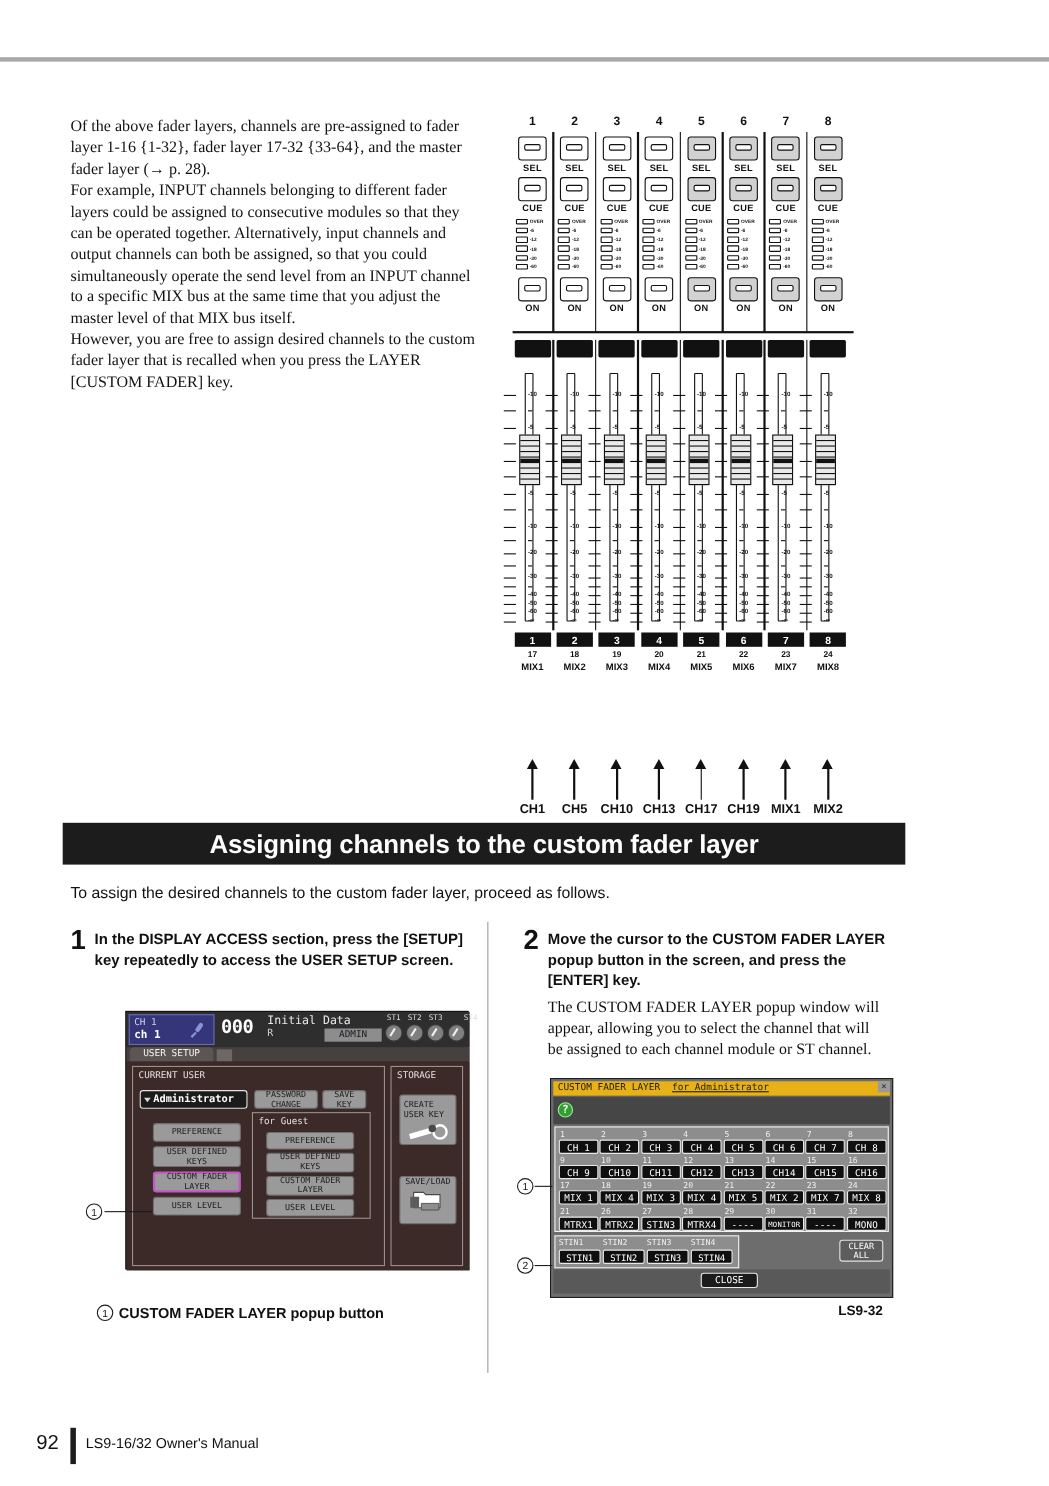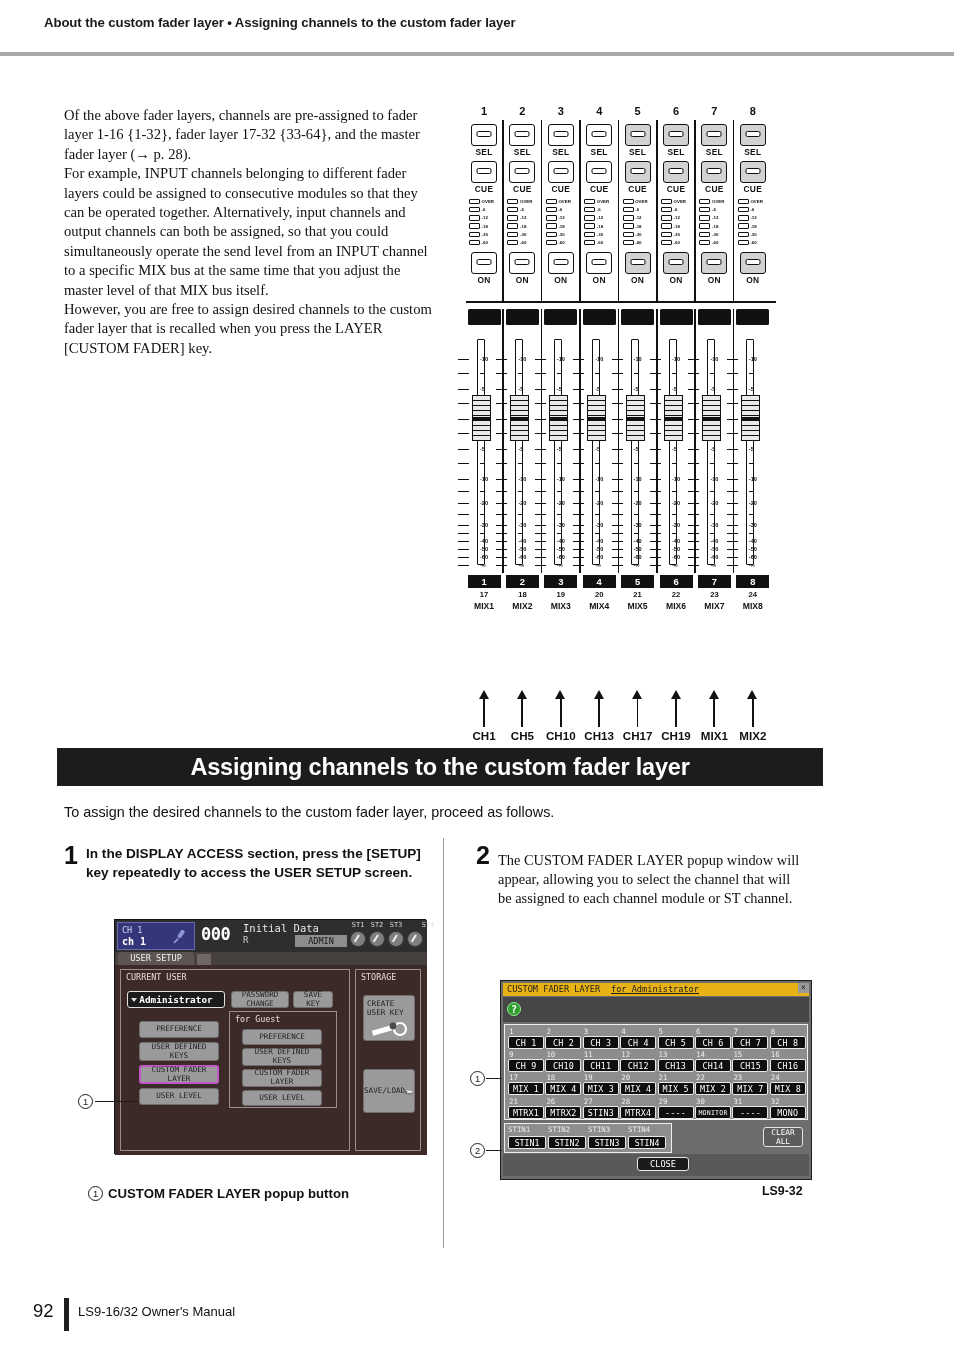--- a/index.html
+++ b/index.html
@@ -321,21 +321,20 @@
   .pgbar { position:absolute; left:31px; top:-2px; width:4.5px; height:33px; background:#1d1d1d; }
   .pgtx {
     position:absolute; left:45px; top:4px;
     font-family:"Liberation Sans", sans-serif; font-size:13px; color:#111;
   }
 </style>
 </head>
 <body>
 
 <div class="runhead">
-  <div class="runhead-text">About the custom fader layer • Assigning channels to the custom fader layer</div>
   <div class="runhead-rule"></div>
 </div>
 
 <div class="intro">
   <p>Of the above fader layers, channels are pre-assigned to fader layer 1-16 {1-32}, fader layer 17-32 {33-64}, and the master fader layer (→ p. 28).</p>
   <p>For example, INPUT channels belonging to different fader layers could be assigned to consecutive modules so that they can be operated together. Alternatively, input channels and output channels can both be assigned, so that you could simultaneously operate the send level from an INPUT channel to a specific MIX bus at the same time that you adjust the master level of that MIX bus itself.</p>
   <p>However, you are free to assign desired channels to the custom fader layer that is recalled when you press the LAYER [CUSTOM FADER] key.</p>
 </div>
 
 <div class="mixer">
@@ -1159,20 +1158,21 @@
 
 <div class="colrule"></div>
 
 <div class="step" style="left:64px; top:845px; width:370px;">
   <div class="step-num">1</div>
   <div class="step-body">In the DISPLAY ACCESS section, press the [SETUP] key repeatedly to access the USER SETUP screen.</div>
 </div>
 
 <div class="step" style="left:476px; top:845px; width:330px;">
   <div class="step-num">2</div>
+  <div class="step-body">Move the cursor to the CUSTOM FADER LAYER popup button in the screen, and press the [ENTER] key.</div>
   <div class="step-sub">The CUSTOM FADER LAYER popup window will appear, allowing you to select the channel that will be assigned to each channel module or ST channel.</div>
 </div>
 
 <div class="lcd">
 
   <div class="lcd-top">
     <div class="ch-block">
       <div class="ch-l1">CH 1</div>
       <div class="ch-l2">ch 1</div>
       <svg class="mic-ic" viewBox="0 0 24 24">
@@ -1238,21 +1238,21 @@
     </div>
     <div class="lbtn" style="left:248px; top:30px; width:52px; height:46px; white-space:pre-line; flex-direction:column; padding-top:4px; justify-content:flex-start;">
       <span style="text-align:left; width:100%; padding-left:3px;">CREATE
 USER KEY</span>
       <svg width="40" height="20" viewBox="0 0 40 20" style="margin-top:2px;">
         <rect x="3" y="9" width="20" height="5" fill="#fff" transform="rotate(-16 13 11)"></rect>
         <circle cx="31" cy="10" r="6" fill="none" stroke="#fff" stroke-width="2.2"></circle>
         <circle cx="24" cy="7" r="3.4" fill="#4a4a4a"></circle>
       </svg>
     </div>
-    <div class="lbtn" style="left:248px; top:104px; width:52px; height:44px; padding-top:0; justify-content:space-between;">
+    <div class="lbtn" style="left:248px; top:104px; width:52px; height:44px; flex-direction:column; padding-top:0; justify-content:flex-start;">
       <span>SAVE/LOAD</span>
       <svg width="34" height="22" viewBox="0 0 34 22" style="margin-top:1px;">
         <path d="M4 4 h9 l2 2 h13 v12 H4 Z" fill="#fff" stroke="#4a4a4a" stroke-width="1"></path>
         <path d="M1 8 h8 v10 H1 Z" fill="#5c5c5c"></path>
         <path d="M11 14 h16 v6 H11 Z" fill="#8d8d8d" stroke="#4a4a4a" stroke-width="0.8"></path>
       </svg>
     </div>
 
   </div>
 </div>

